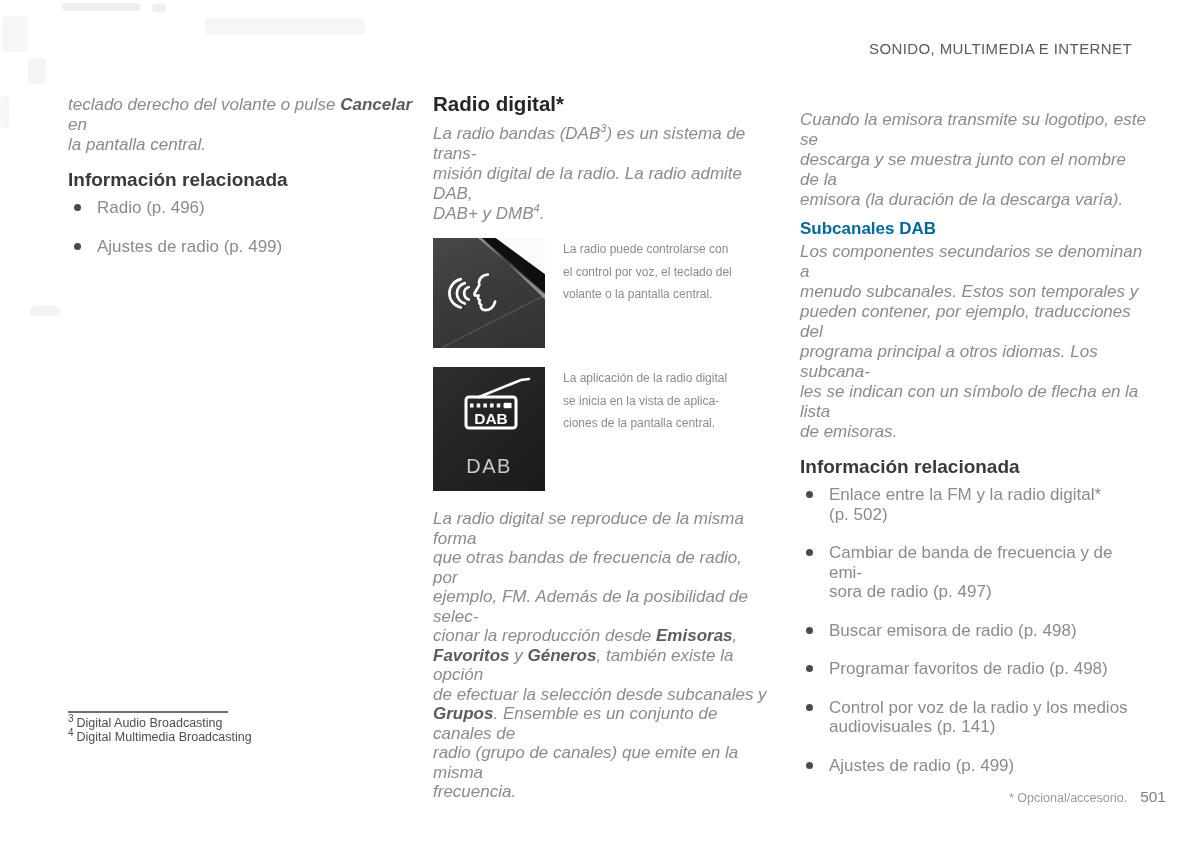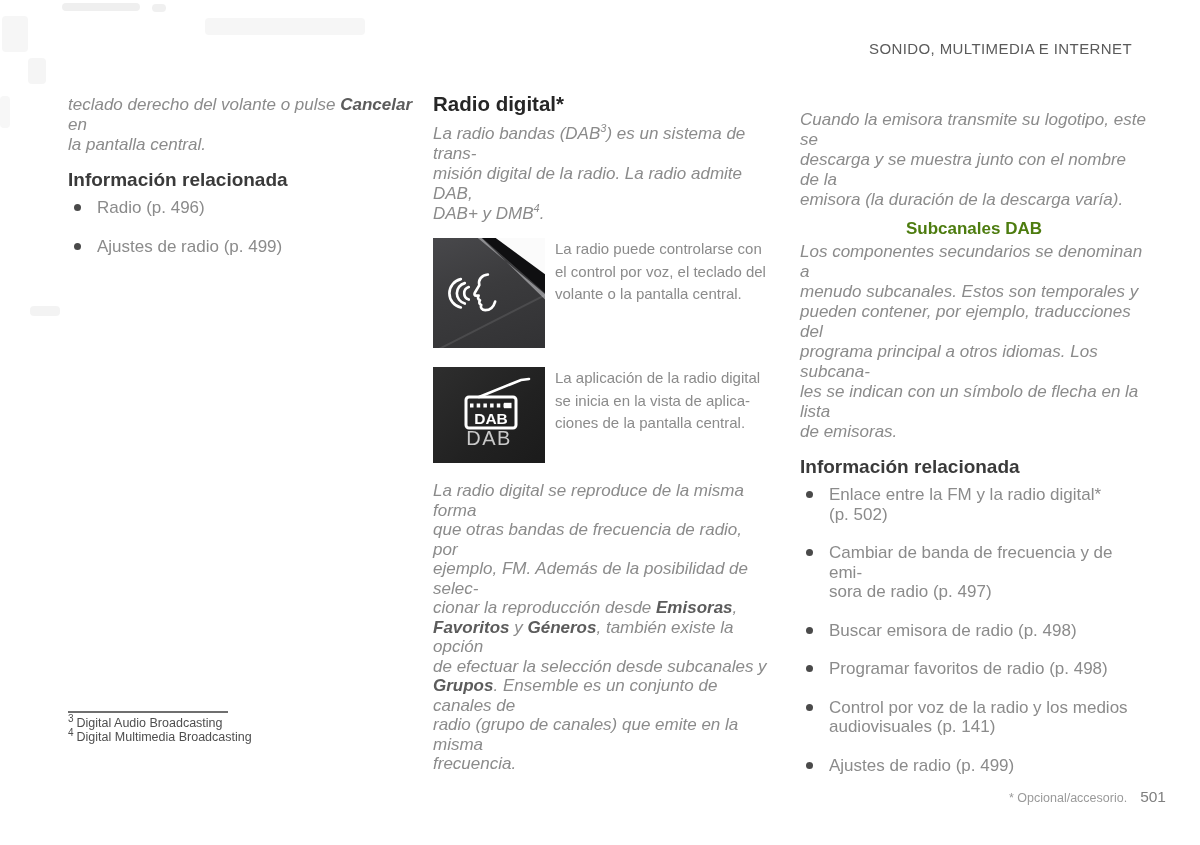--- a/index.html
+++ b/index.html
@@ -19,46 +19,46 @@
   .col-left  { left:68px;  top:95px; width:348px; }
   .col-mid   { left:433px; top:92px; width:338px; }
   .col-right { left:800px; top:110px; width:348px; }
 
   .body-text { margin:0; font-size:17px; line-height:20px; color:#8b8b8b; white-space:pre-line;font-style:italic; }
   .b   { font-weight:bold; color:#5c5c5c; }
   sup  { font-size:11px; line-height:0; }
 
   .title   { margin:0; font-size:20.5px; font-weight:bold; color:#262626; }
   .section { margin:14px 0 7px 0; font-size:19px; font-weight:bold; color:#3a3a3a; }
-  .subhead { margin:9px 0 3px 0; font-size:17px; font-weight:bold; color:#4d7c0f;text-align:center; }
+  .subhead { margin:9px 0 3px 0; font-size:17px; font-weight:bold; color:#0369a1; }
   .mt8 { margin-top:8px; }
 
   .list { display:flex; flex-direction:column; gap:19px; margin-top:4px; }
   .li { display:flex; }
   .dot { flex:0 0 auto; width:7px; height:7px; border-radius:50%; background:#4a4a4a; margin:6px 16px 0 6px; }
   .li-text { font-size:17px; line-height:19.5px; color:#8b8b8b; white-space:pre-line; }
 
   .media { display:flex; margin-top:14px; }
   .media + .media { margin-top:19px; }
-  .caption { margin-left:10px; font-size:15px; line-height:22.5px; color:#8b8b8b; white-space:pre-line; }
+  .caption { margin-left:18px; font-size:12px; line-height:22.5px; color:#8b8b8b; white-space:pre-line; }
 
   .figure { flex:0 0 auto; position:relative; overflow:hidden; }
   .fig-voice {
     width:112px; height:110px;
     background:linear-gradient(160deg,#48484b 0%, #3b3b3d 45%, #323234 100%);
   }
   .tri-hl    { position:absolute; inset:0; clip-path:polygon(40% 0,43.5% 0,100% 56%,100% 51%); background:#8d8d90; }
   .tri-black { position:absolute; inset:0; clip-path:polygon(44% 0,100% 0,100% 50%); background:#0f0f11; }
   .tri-white { position:absolute; inset:0; clip-path:polygon(56% 0,100% 0,100% 33%); background:#fbfbfb; }
   .bevel { position:absolute; left:-14px; bottom:26px; width:150px; height:2px;
            background:rgba(255,255,255,0.10); transform:rotate(-27deg); }
   .voice-svg { position:absolute; left:12px; top:22px; }
 
   .fig-dab {
-    width:112px; height:96px;
+    width:112px; height:124px;
     background:linear-gradient(135deg,#2e2e2e 0%, #212121 60%, #1b1b1b 100%);
   }
   .dab-svg { position:absolute; left:0; top:0; }
   .dab-label { position:absolute; left:0; right:0; bottom:13px; text-align:center;
                color:#c9c9c9; font-size:20px; letter-spacing:1.5px; }
 
   .footnote-rule { position:absolute; left:68px; top:711px; width:160px; height:0; border-top:2px solid #6f6f6f; }
   .footnotes { position:absolute; left:68px; top:716px; font-size:12.5px; line-height:14px; color:#4e4e4e; }
   .fn sup { font-size:10px; margin-right:3px; }
 

